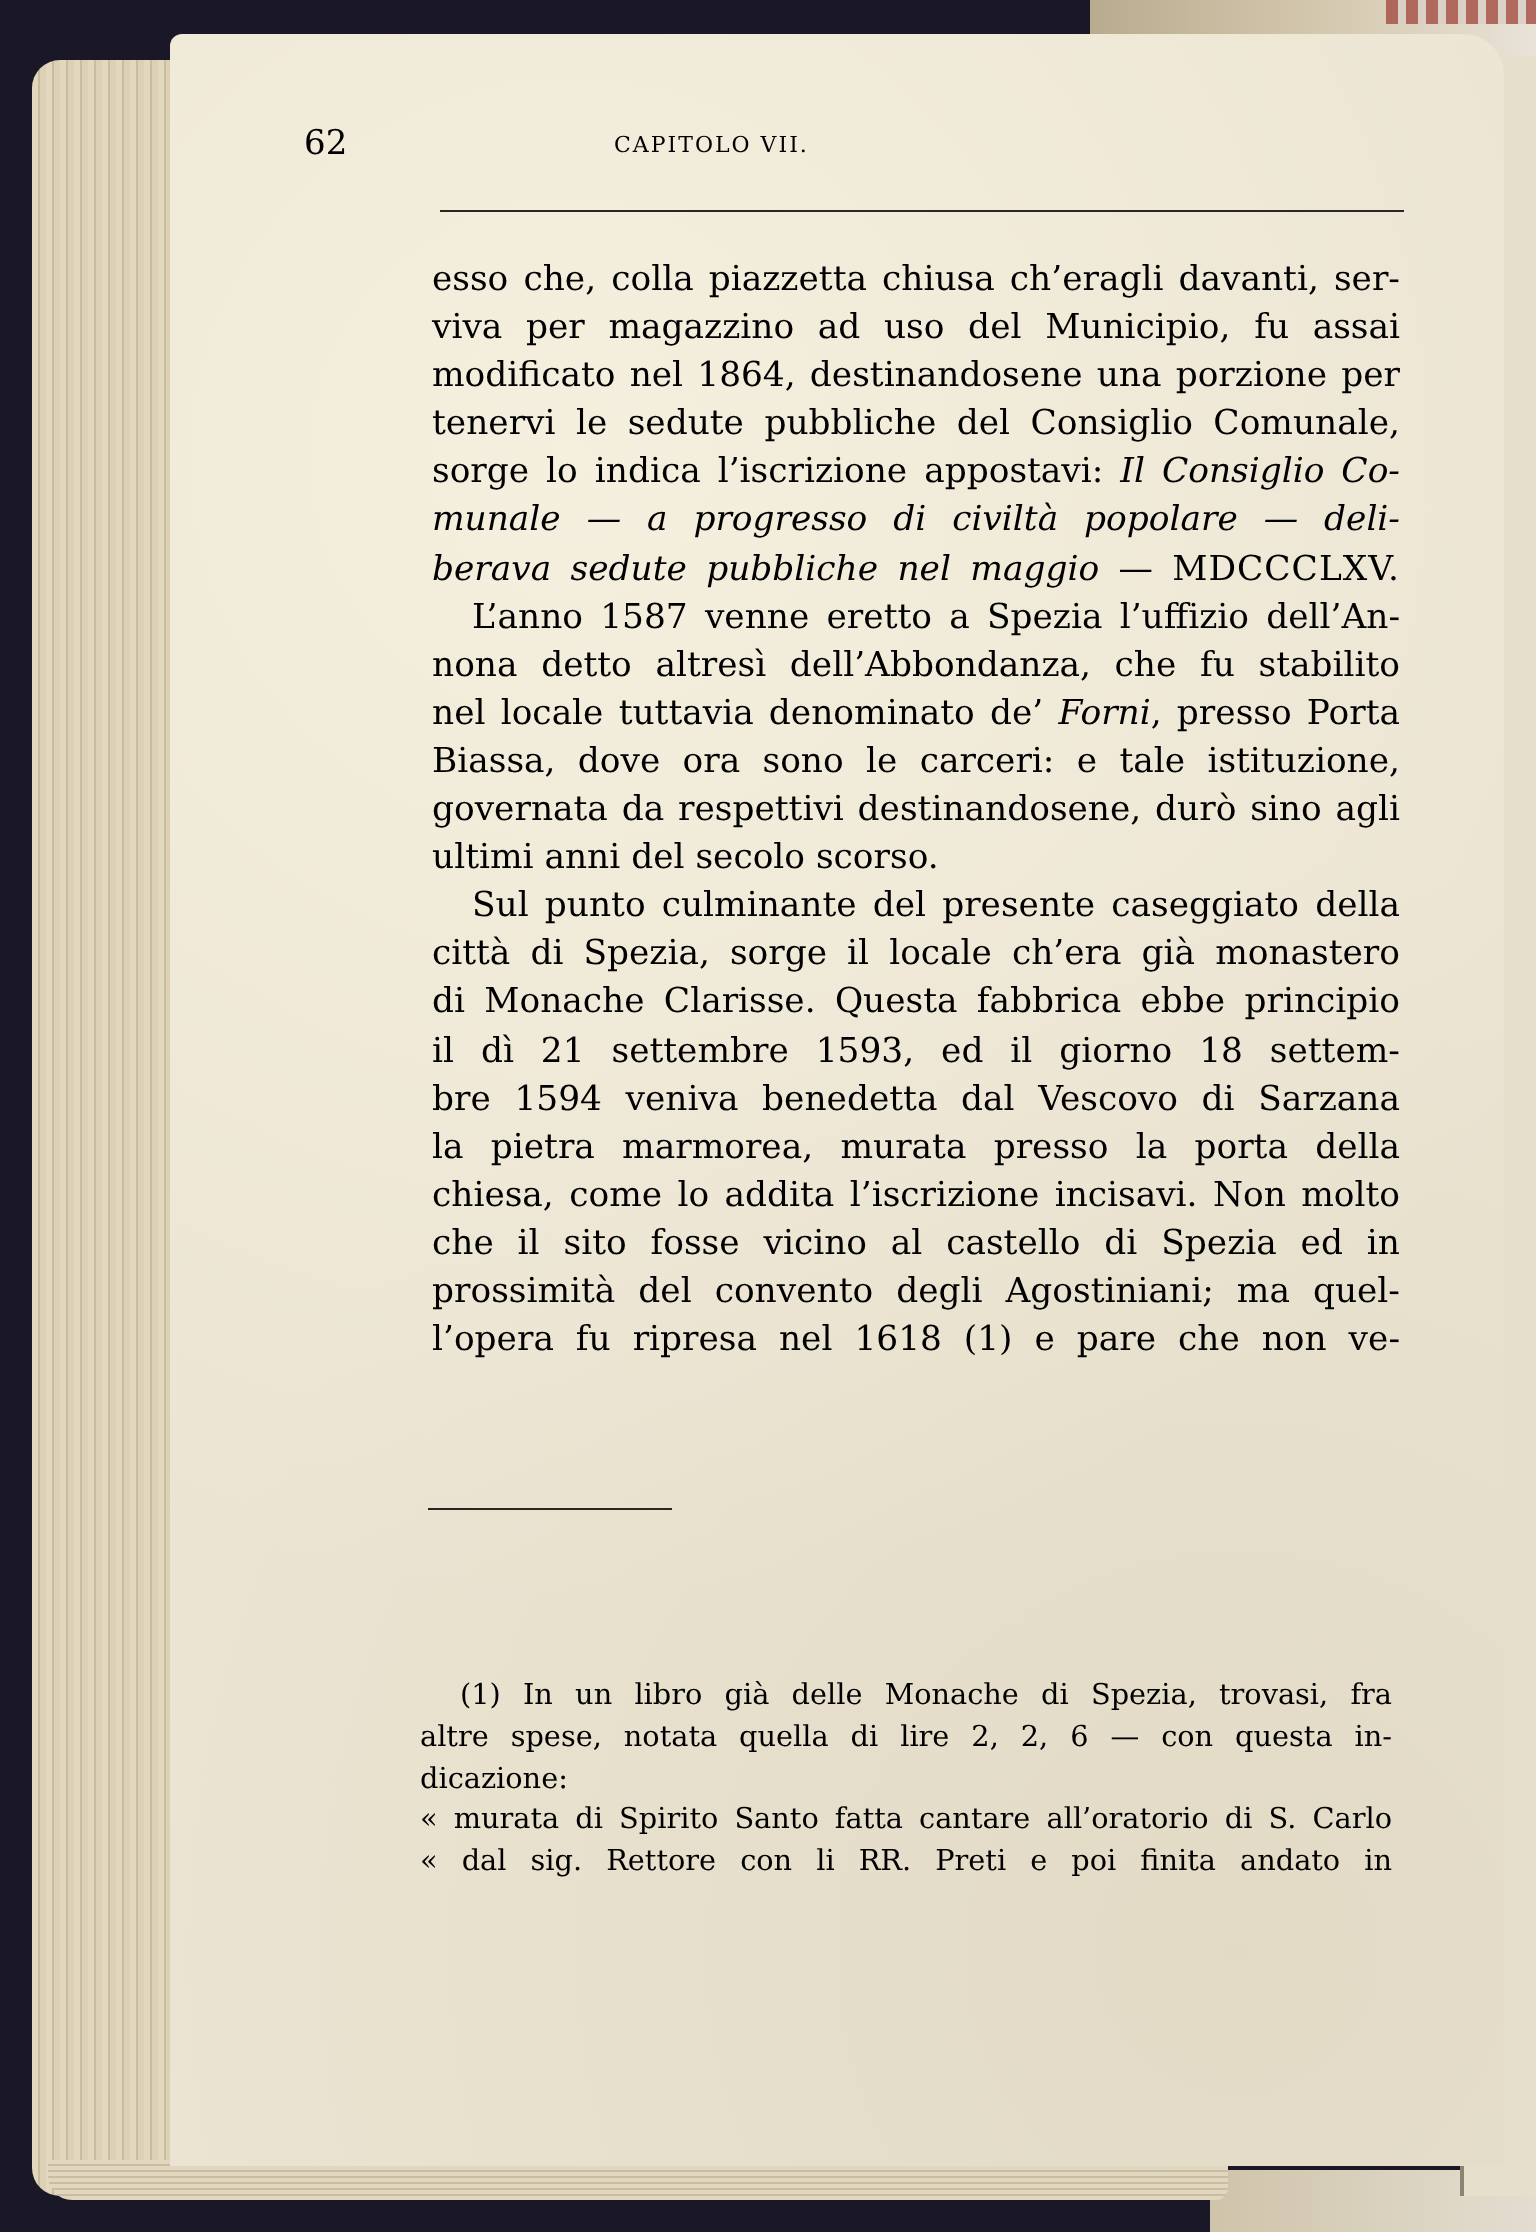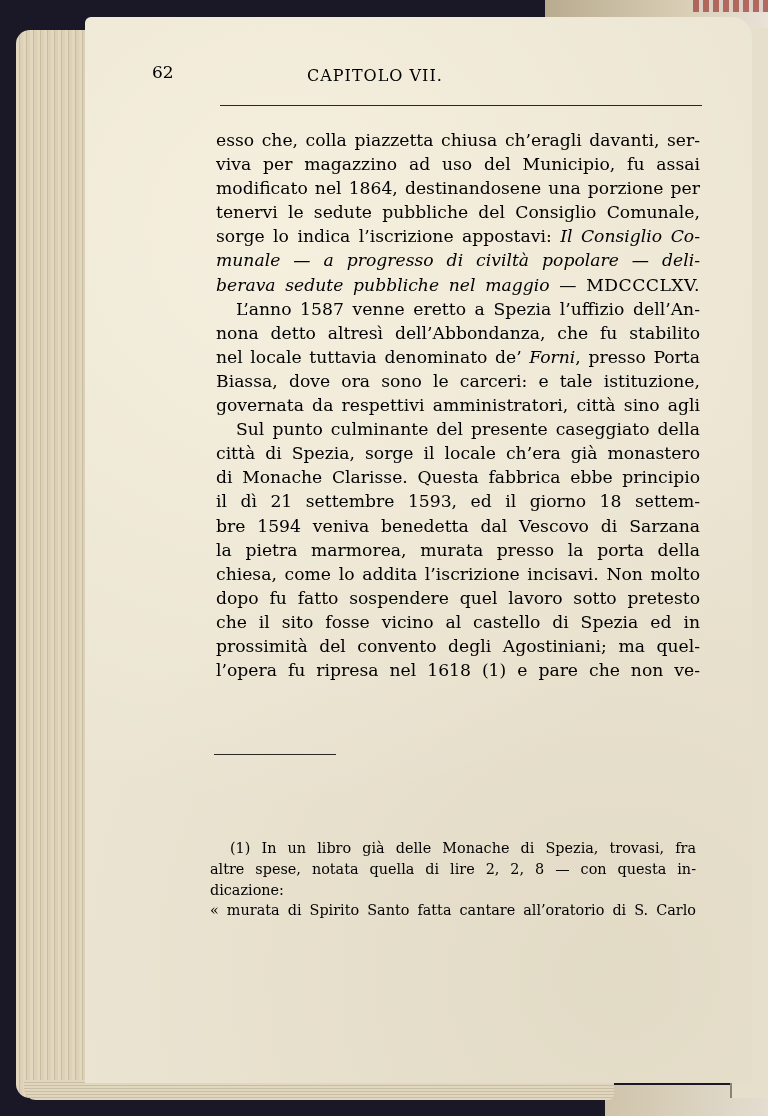--- a/index.html
+++ b/index.html
@@ -47,21 +47,21 @@
     border-radius: 6px 20px 0 0;
     color: #1c1a17;
   }
   .header {
     position: absolute; left: 152px; top: 62px; width: 555px; height: 20px;
   }
   .page-number {
     position: absolute; left: 0; top: 0; font-size: 17px;
   }
   .running-head {
-    position: absolute; left: 155px; top: 4px; font-size: 16px; letter-spacing: 1px;
+    position: absolute; left: 155px; top: 4px; font-size: 11px; letter-spacing: 1px;
     font-variant: small-caps;
   }
   .header-rule {
     position: absolute; left: 220px; top: 105px; width: 482px; height: 0;
     border-top: 1px solid #2a2622;
   }
   .body-text {
     position: absolute; left: 216px; top: 128px; width: 484px;
     font-size: 17.2px; line-height: 24.1px;
   }
@@ -108,34 +108,35 @@
   <span class="line"><span>viva per magazzino ad uso del Municipio, fu assai</span></span>
   <span class="line"><span>modificato nel 1864, destinandosene una porzione per</span></span>
   <span class="line"><span>tenervi le sedute pubbliche del Consiglio Comunale,</span></span>
   <span class="line"><span>sorge lo indica l’iscrizione appostavi: </span><em>Il Consiglio Co-</em></span>
   <span class="line"><em>munale — a progresso di civiltà popolare — deli-</em></span>
   <span class="line"><em>berava sedute pubbliche nel maggio</em><span> — </span><span class="sc">MDCCCLXV.</span></span>
   <span class="line indent"><span>L’anno 1587 venne eretto a Spezia l’uffizio dell’An-</span></span>
   <span class="line"><span>nona detto altresì dell’Abbondanza, che fu stabilito</span></span>
   <span class="line"><span>nel locale tuttavia denominato de’ </span><em>Forni</em><span>, presso Porta</span></span>
   <span class="line"><span>Biassa, dove ora sono le carceri: e tale istituzione,</span></span>
-  <span class="line"><span>governata da respettivi amministratori, città sino agli</span></span>
+  <span class="line"><span>governata da respettivi destinandosene, durò sino agli</span></span>
+  <span class="line last"><span>ultimi anni del secolo scorso.</span></span>
   <span class="line indent"><span>Sul punto culminante del presente caseggiato della</span></span>
   <span class="line"><span>città di Spezia, sorge il locale ch’era già monastero</span></span>
   <span class="line"><span>di Monache Clarisse. Questa fabbrica ebbe principio</span></span>
   <span class="line"><span>il dì 21 settembre 1593, ed il giorno 18 settem-</span></span>
   <span class="line"><span>bre 1594 veniva benedetta dal Vescovo di Sarzana</span></span>
   <span class="line"><span>la pietra marmorea, murata presso la porta della</span></span>
   <span class="line"><span>chiesa, come lo addita l’iscrizione incisavi. Non molto</span></span>
-  <span class="line"><span>dopo fu fatto sospendere quel lavoro sotto pretesto</span></span>
   <span class="line"><span>che il sito fosse vicino al castello di Spezia ed in</span></span>
   <span class="line"><span>prossimità del convento degli Agostiniani; ma quel-</span></span>
   <span class="line"><span>l’opera fu ripresa nel 1618 (1) e pare che non ve-</span></span>
 </div>
 
 <div class="footnote-rule"></div>
 
 <div class="footnotes">
   <span class="fn-line indent"><span>(1) In un libro già delle Monache di Spezia, trovasi, fra</span></span>
-  <span class="fn-line"><span>altre spese, notata quella di lire 2, 2, 8 — con questa in-</span></span>
+  <span class="fn-line"><span>altre spese, notata quella di lire 2, 2, 6 — con questa in-</span></span>
   <span class="fn-line last"><span>dicazione:</span></span>
   <span class="fn-line"><span>« murata di Spirito Santo fatta cantare all’oratorio di S. Carlo</span></span>
+  <span class="fn-line"><span>« dal sig. Rettore con li RR. Preti e poi finita andato in</span></span>
 </div>
 
 </body></html>

